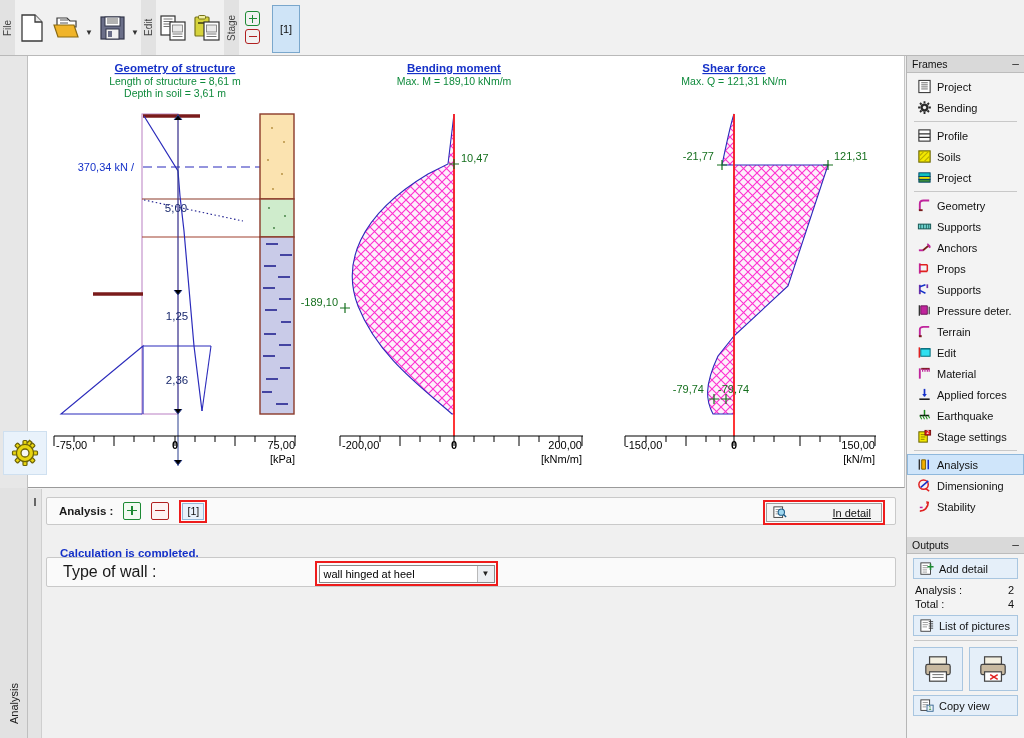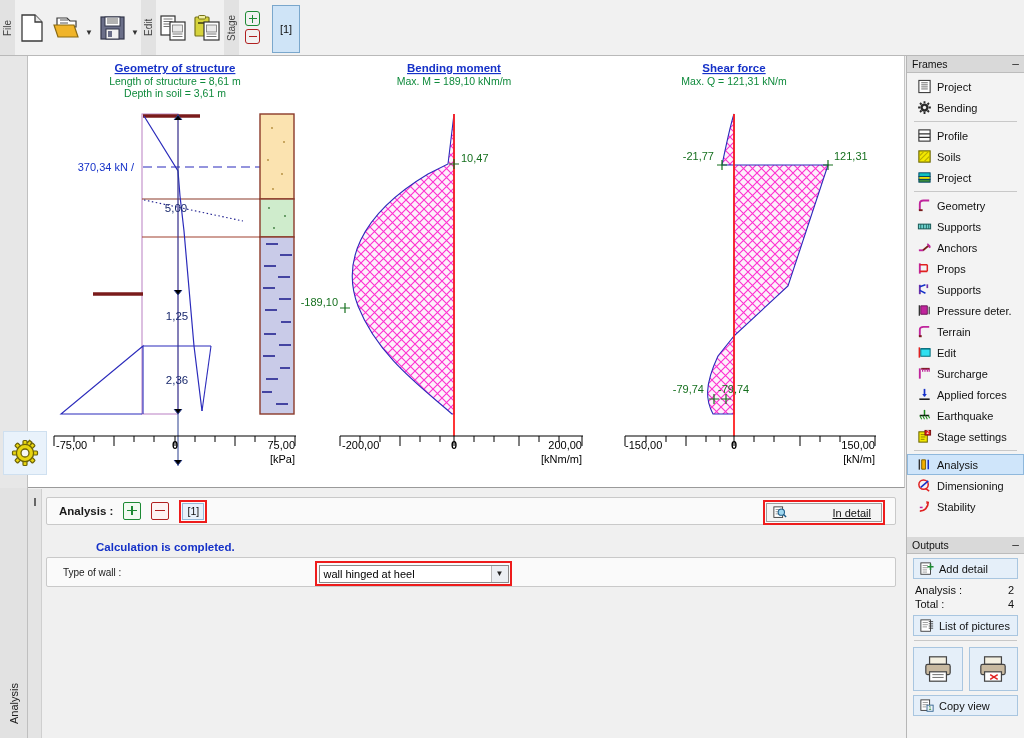--- a/index.html
+++ b/index.html
@@ -128,30 +128,30 @@
     position: absolute; right: 10px; top: 2px;
     border: 2.5px solid #ee1c1c; padding: 1px;
   }
   #in-detail {
     height: 19px; background: #f4f4f4; border: 1px solid #9d9d9d;
     display: flex; align-items: center; gap: 5px; padding: 0 10px 0 6px;
     font-size: 11px; color: #111;
   }
   #in-detail u { text-decoration: underline; margin-left: 40px; }
   #calc-status {
-    position: absolute; left: 32px; top: 52px;
-    color: #1531c8; font-weight: bold; font-size: 11.5px; margin-left: 36px;
-  }
-  .wall-label { color: #1a1a1a; font-size: 10px; padding-left: 16px; }
+    position: absolute; left: 32px; top: 58px;
+    color: #1531c8; font-weight: bold; font-size: 11.5px;
+  }
+  .wall-label { color: #1a1a1a; font-size: 16px; padding-left: 16px; }
   #wall-select-wrap {
     position: absolute; left: 268px; top: 3px;
     border: 2.5px solid #ee1c1c; padding: 1.5px;
   }
   #wall-select {
-    width: 190px; height: 18px; background: #ffffff; border: 1px solid #8a8a8a;
+    width: 176px; height: 18px; background: #ffffff; border: 1px solid #8a8a8a;
     display: flex; align-items: center; justify-content: space-between;
     font-size: 11px; color: #000; padding-left: 4px;
   }
   #wall-select .caret {
     width: 17px; height: 16px; background: #eceff3; border-left: 1px solid #b9b9b9;
     display: flex; align-items: center; justify-content: center; font-size: 8px; color: #222;
     margin-right: 0px;
   }
 
   
@@ -635,21 +635,21 @@
             <path d="M4 4 h10" stroke="#07707f" stroke-width="1.4"></path>
           </svg>
           <span>Edit</span>
         </div>
         <div class="nav-item">
           <svg class="ico" width="15" height="15" viewBox="0 0 16 16">
             <path d="M3 2.5 v11" stroke="#c0249c" stroke-width="2"></path>
             <path d="M4.5 3 h9" stroke="#7a1b1b" stroke-width="2"></path>
             <path d="M6 3 v3 M8.5 3 v3 M11 3 v3 M13 3 v3" stroke="#c0249c" stroke-width="1.3"></path>
           </svg>
-          <span>Surcharge</span>
+          <span>Material</span>
         </div>
         <div class="nav-item">
           <svg class="ico" width="15" height="15" viewBox="0 0 16 16">
             <path d="M8 2 v8" stroke="#1531c8" stroke-width="1.8"></path>
             <path d="M5.5 7.5 L8 10.5 L10.5 7.5" fill="#1531c8"></path>
             <path d="M2.5 13 h11" stroke="#111" stroke-width="1.6"></path>
           </svg>
           <span>Applied forces</span>
         </div>
         <div class="nav-item">

